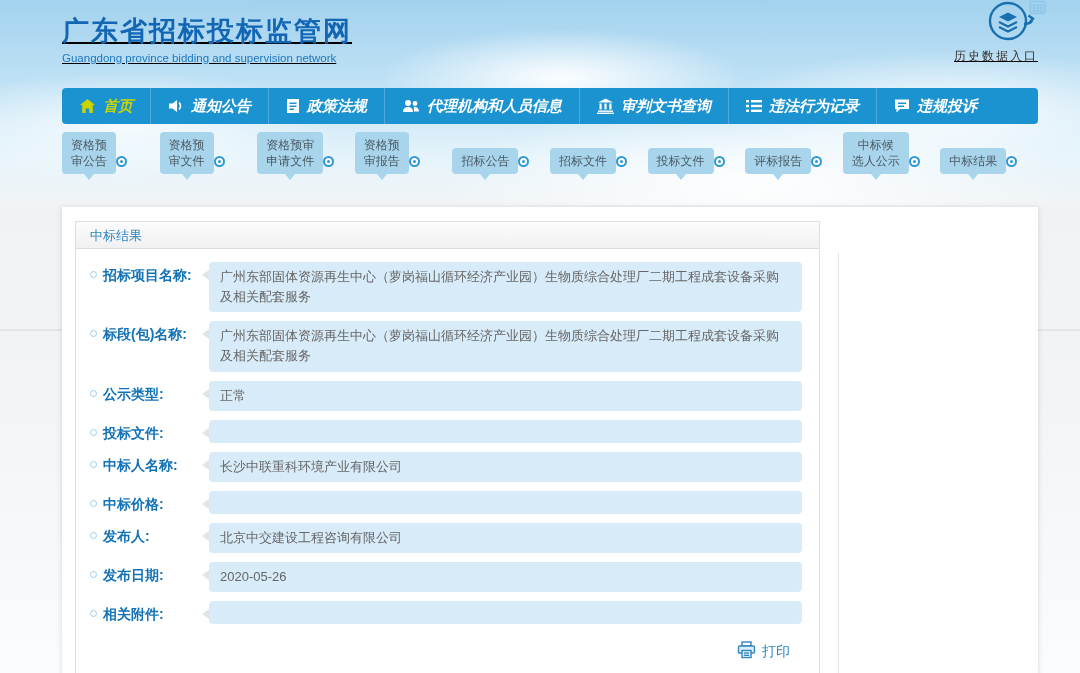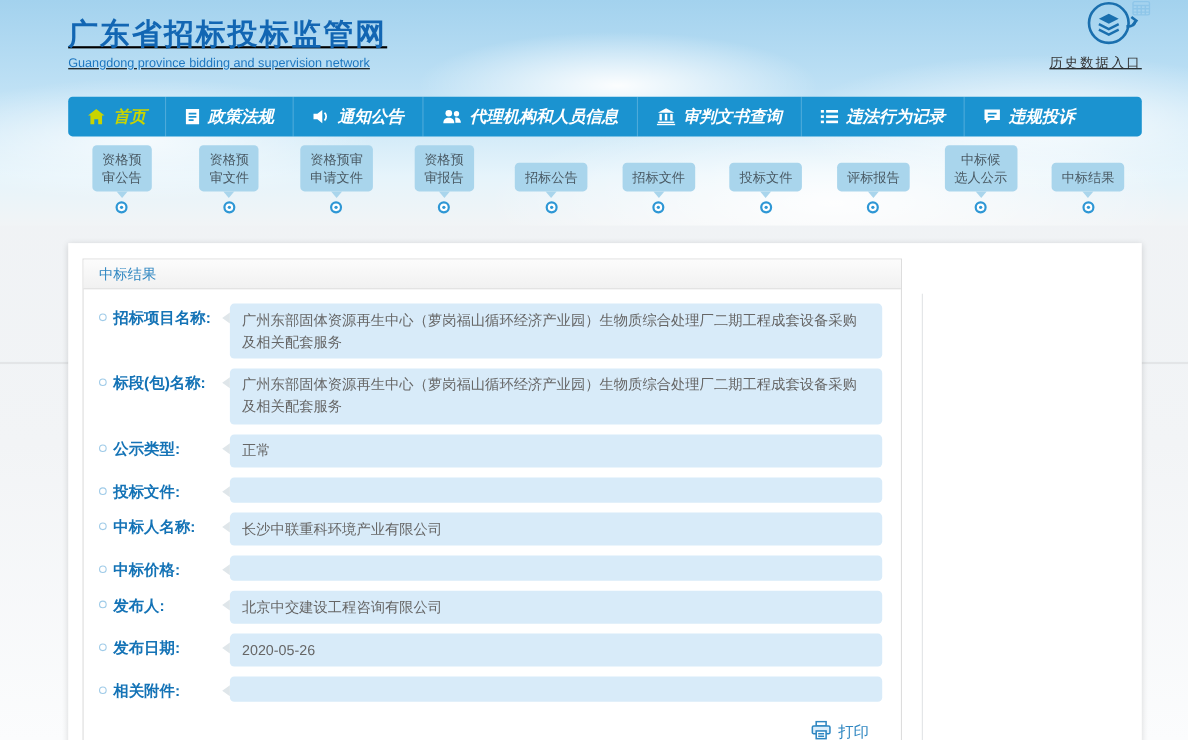--- a/index.html
+++ b/index.html
@@ -43,21 +43,21 @@
   .nav-item + .nav-item { border-left:1px solid rgba(255,255,255,.22); }
   .nav-item .nicon { display:flex; align-items:center; }
   .nav-item.active { color:#c9d400; }
 
   
   .steps { position:relative; margin-top:16px; display:flex; justify-content:space-between; }
   .timeline {
     position:absolute; left:-62px; top:189px; width:1080px; height:2px;
     background:#e3e5e7; z-index:0;
   }
-  .step { flex:1; display:flex; flex-direction:column; align-items:center; z-index:1; cursor:pointer;justify-content:flex-end; }
+  .step { flex:1; display:flex; flex-direction:row; align-items:center; z-index:1; cursor:pointer; }
   .bubble-zone { height:40px; display:flex; flex-direction:column; justify-content:flex-end; align-items:center; }
   .bubble {
     background:#a9d5ec; color:#4a5a64; font-size:12px; line-height:1.35;
     padding:5px 9px; border-radius:4px; text-align:center; white-space:pre-line;
   }
   .pointer { width:0; height:0; border-left:5px solid transparent; border-right:5px solid transparent; border-top:6px solid #a9d5ec; }
   .dot {
     width:11px; height:11px; margin-top:3px; border-radius:50%;
     background:#fff; border:2px solid #2e97d5; position:relative;
   }
@@ -139,34 +139,34 @@
     <div class="nav-item active">
       <span class="nicon">
         <svg width="17" height="16" viewBox="0 0 17 16" fill="currentColor">
             <path d="M8.5 1 L16 7 H13.8 V15 H10.3 V10.5 H6.7 V15 H3.2 V7 H1 Z"></path>
           </svg>
       </span>
       <span>首页</span>
     </div>
     <div class="nav-item">
       <span class="nicon">
-        <svg width="14" height="16" viewBox="0 0 14 16" fill="currentColor">
-            <path d="M1 1 H13 V15 H1 Z M3.5 4.5 H10.5 V6 H3.5 Z M3.5 7.5 H10.5 V9 H3.5 Z M3.5 10.5 H8 V12 H3.5 Z" fill-rule="evenodd"></path>
-          </svg>
-      </span>
-      <span>政策法规</span>
-    </div>
-    <div class="nav-item">
-      <span class="nicon">
         <svg width="16" height="16" viewBox="0 0 16 16" fill="currentColor">
             <path d="M1 5.5 H4.5 L9 2 V14 L4.5 10.5 H1 Z"></path>
             <path d="M11 4.5 C13 6 13 10 11 11.5" stroke="currentColor" stroke-width="1.6" fill="none"></path>
           </svg>
       </span>
       <span>通知公告</span>
+    </div>
+    <div class="nav-item">
+      <span class="nicon">
+        <svg width="14" height="16" viewBox="0 0 14 16" fill="currentColor">
+            <path d="M1 1 H13 V15 H1 Z M3.5 4.5 H10.5 V6 H3.5 Z M3.5 7.5 H10.5 V9 H3.5 Z M3.5 10.5 H8 V12 H3.5 Z" fill-rule="evenodd"></path>
+          </svg>
+      </span>
+      <span>政策法规</span>
     </div>
     <div class="nav-item">
       <span class="nicon">
         <svg width="18" height="16" viewBox="0 0 18 16" fill="currentColor">
             <circle cx="6" cy="5" r="3"></circle>
             <path d="M1 14 C1 10.5 3.2 9 6 9 C8.8 9 11 10.5 11 14 Z"></path>
             <circle cx="13" cy="5.4" r="2.4"></circle>
             <path d="M11.8 8.8 C14.5 8.6 17 10.2 17 13.5 H12 C12 11.5 11.8 10 11.8 8.8 Z"></path>
           </svg>
       </span>

